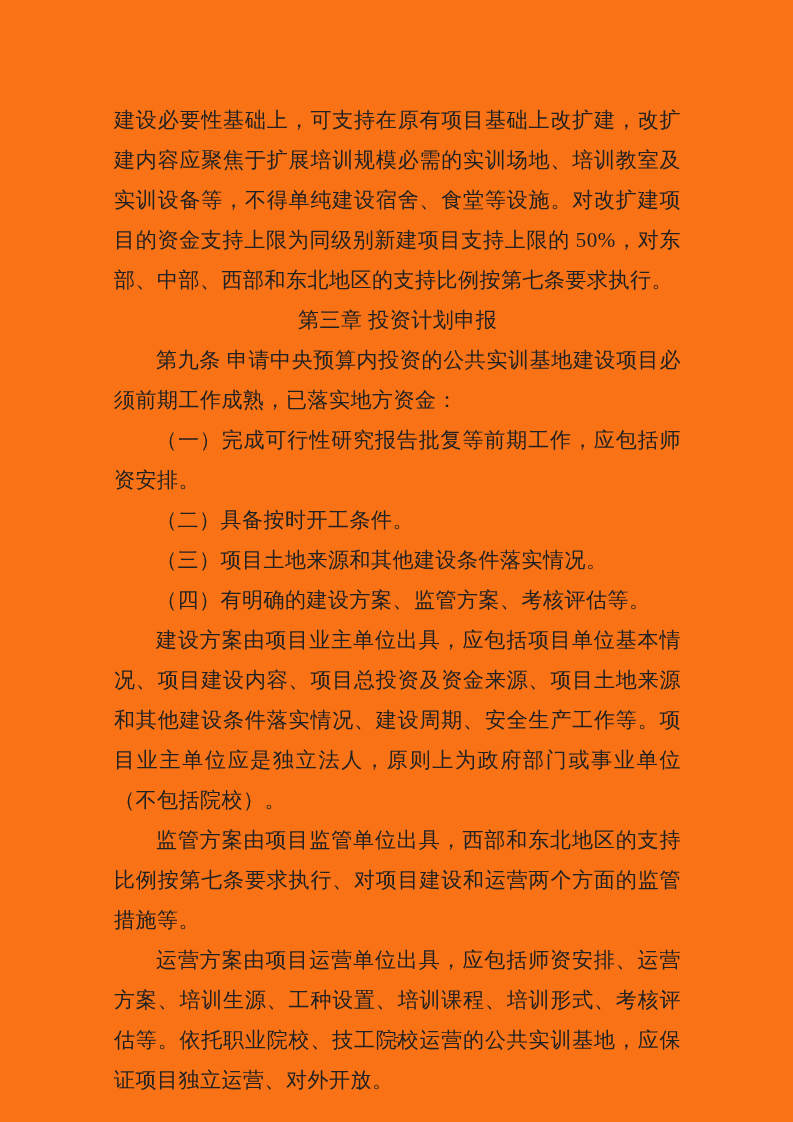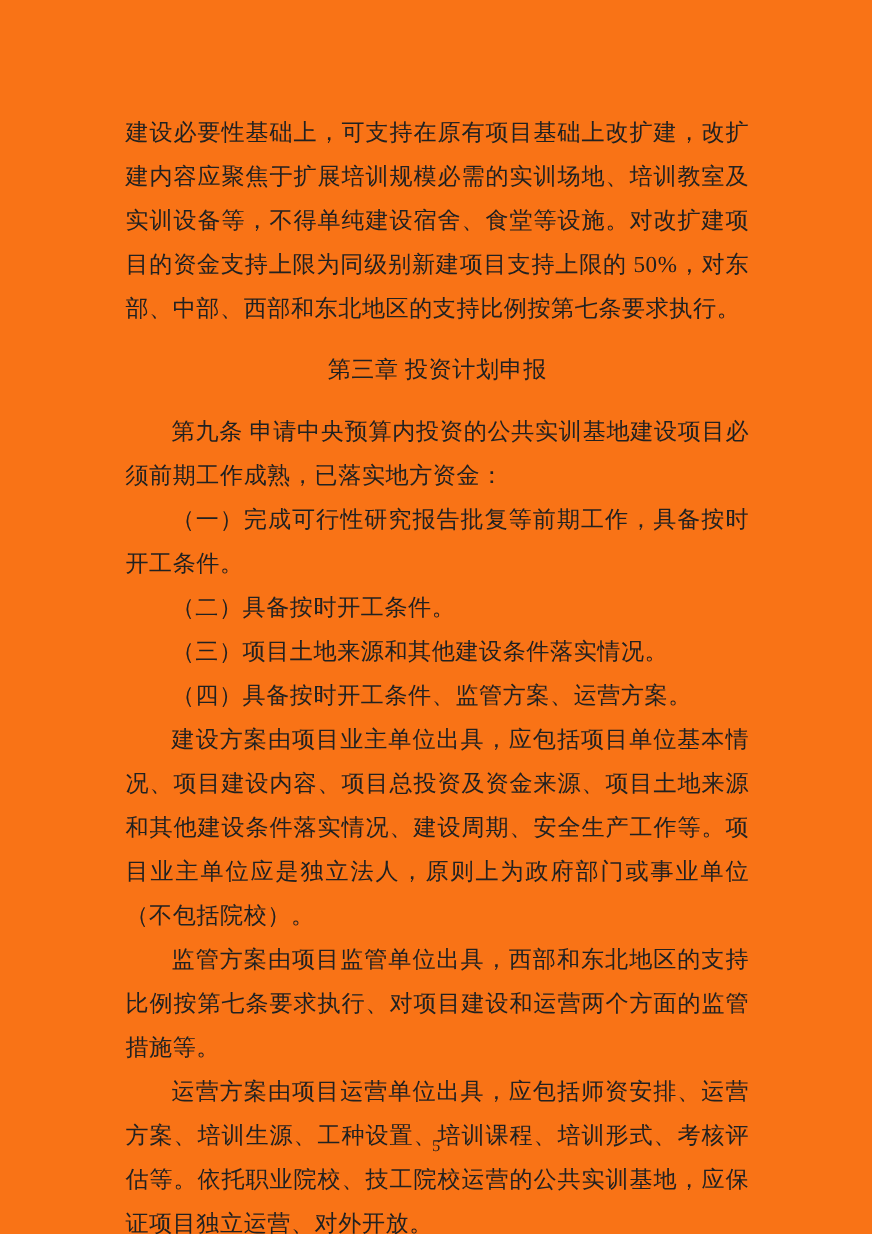--- a/index.html
+++ b/index.html
@@ -26,21 +26,21 @@
     margin: 0;
     font-size: 21px;
     line-height: 40px;
     text-align: justify;
     letter-spacing: 0.5px;
   }
   .para.indent {
     text-indent: 2em;
   }
   .chapter-heading {
-    margin: 16px;
+    margin: 0;
     font-size: 21px;
     line-height: 40px;
     font-weight: normal;
     text-align: center;
     letter-spacing: 0.5px;
   }
   .footer {
     position: absolute;
     left: 0;
     right: 0;
@@ -52,22 +52,22 @@
   }
 </style>
 </head>
 <body>
 
 <div class="page">
   <div class="content">
     <p class="para">建设必要性基础上，可支持在原有项目基础上改扩建，改扩建内容应聚焦于扩展培训规模必需的实训场地、培训教室及实训设备等，不得单纯建设宿舍、食堂等设施。对改扩建项目的资金支持上限为同级别新建项目支持上限的 50%，对东部、中部、西部和东北地区的支持比例按第七条要求执行。</p>
     <h2 class="chapter-heading">第三章 投资计划申报</h2>
     <p class="para indent">第九条 申请中央预算内投资的公共实训基地建设项目必须前期工作成熟，已落实地方资金：</p>
-    <p class="para indent">（一）完成可行性研究报告批复等前期工作，具备按时开工条件。</p>
+    <p class="para indent">（一）完成可行性研究报告批复等前期工作，应包括师资安排。</p>
     <p class="para indent">（二）具备按时开工条件。</p>
     <p class="para indent">（三）项目土地来源和其他建设条件落实情况。</p>
-    <p class="para indent">（四）具备按时开工条件、监管方案、运营方案。</p>
+    <p class="para indent">（四）有明确的建设方案、监管方案、考核评估等。</p>
     <p class="para indent">建设方案由项目业主单位出具，应包括项目单位基本情况、项目建设内容、项目总投资及资金来源、项目土地来源和其他建设条件落实情况、建设周期、安全生产工作等。项目业主单位应是独立法人，原则上为政府部门或事业单位（不包括院校）。</p>
     <p class="para indent">监管方案由项目监管单位出具，西部和东北地区的支持比例按第七条要求执行、对项目建设和运营两个方面的监管措施等。</p>
     <p class="para indent">运营方案由项目运营单位出具，应包括师资安排、运营方案、培训生源、工种设置、培训课程、培训形式、考核评估等。依托职业院校、技工院校运营的公共实训基地，应保证项目独立运营、对外开放。</p>
   </div>
   <div class="footer">5</div>
 </div>
 
 </body></html>

